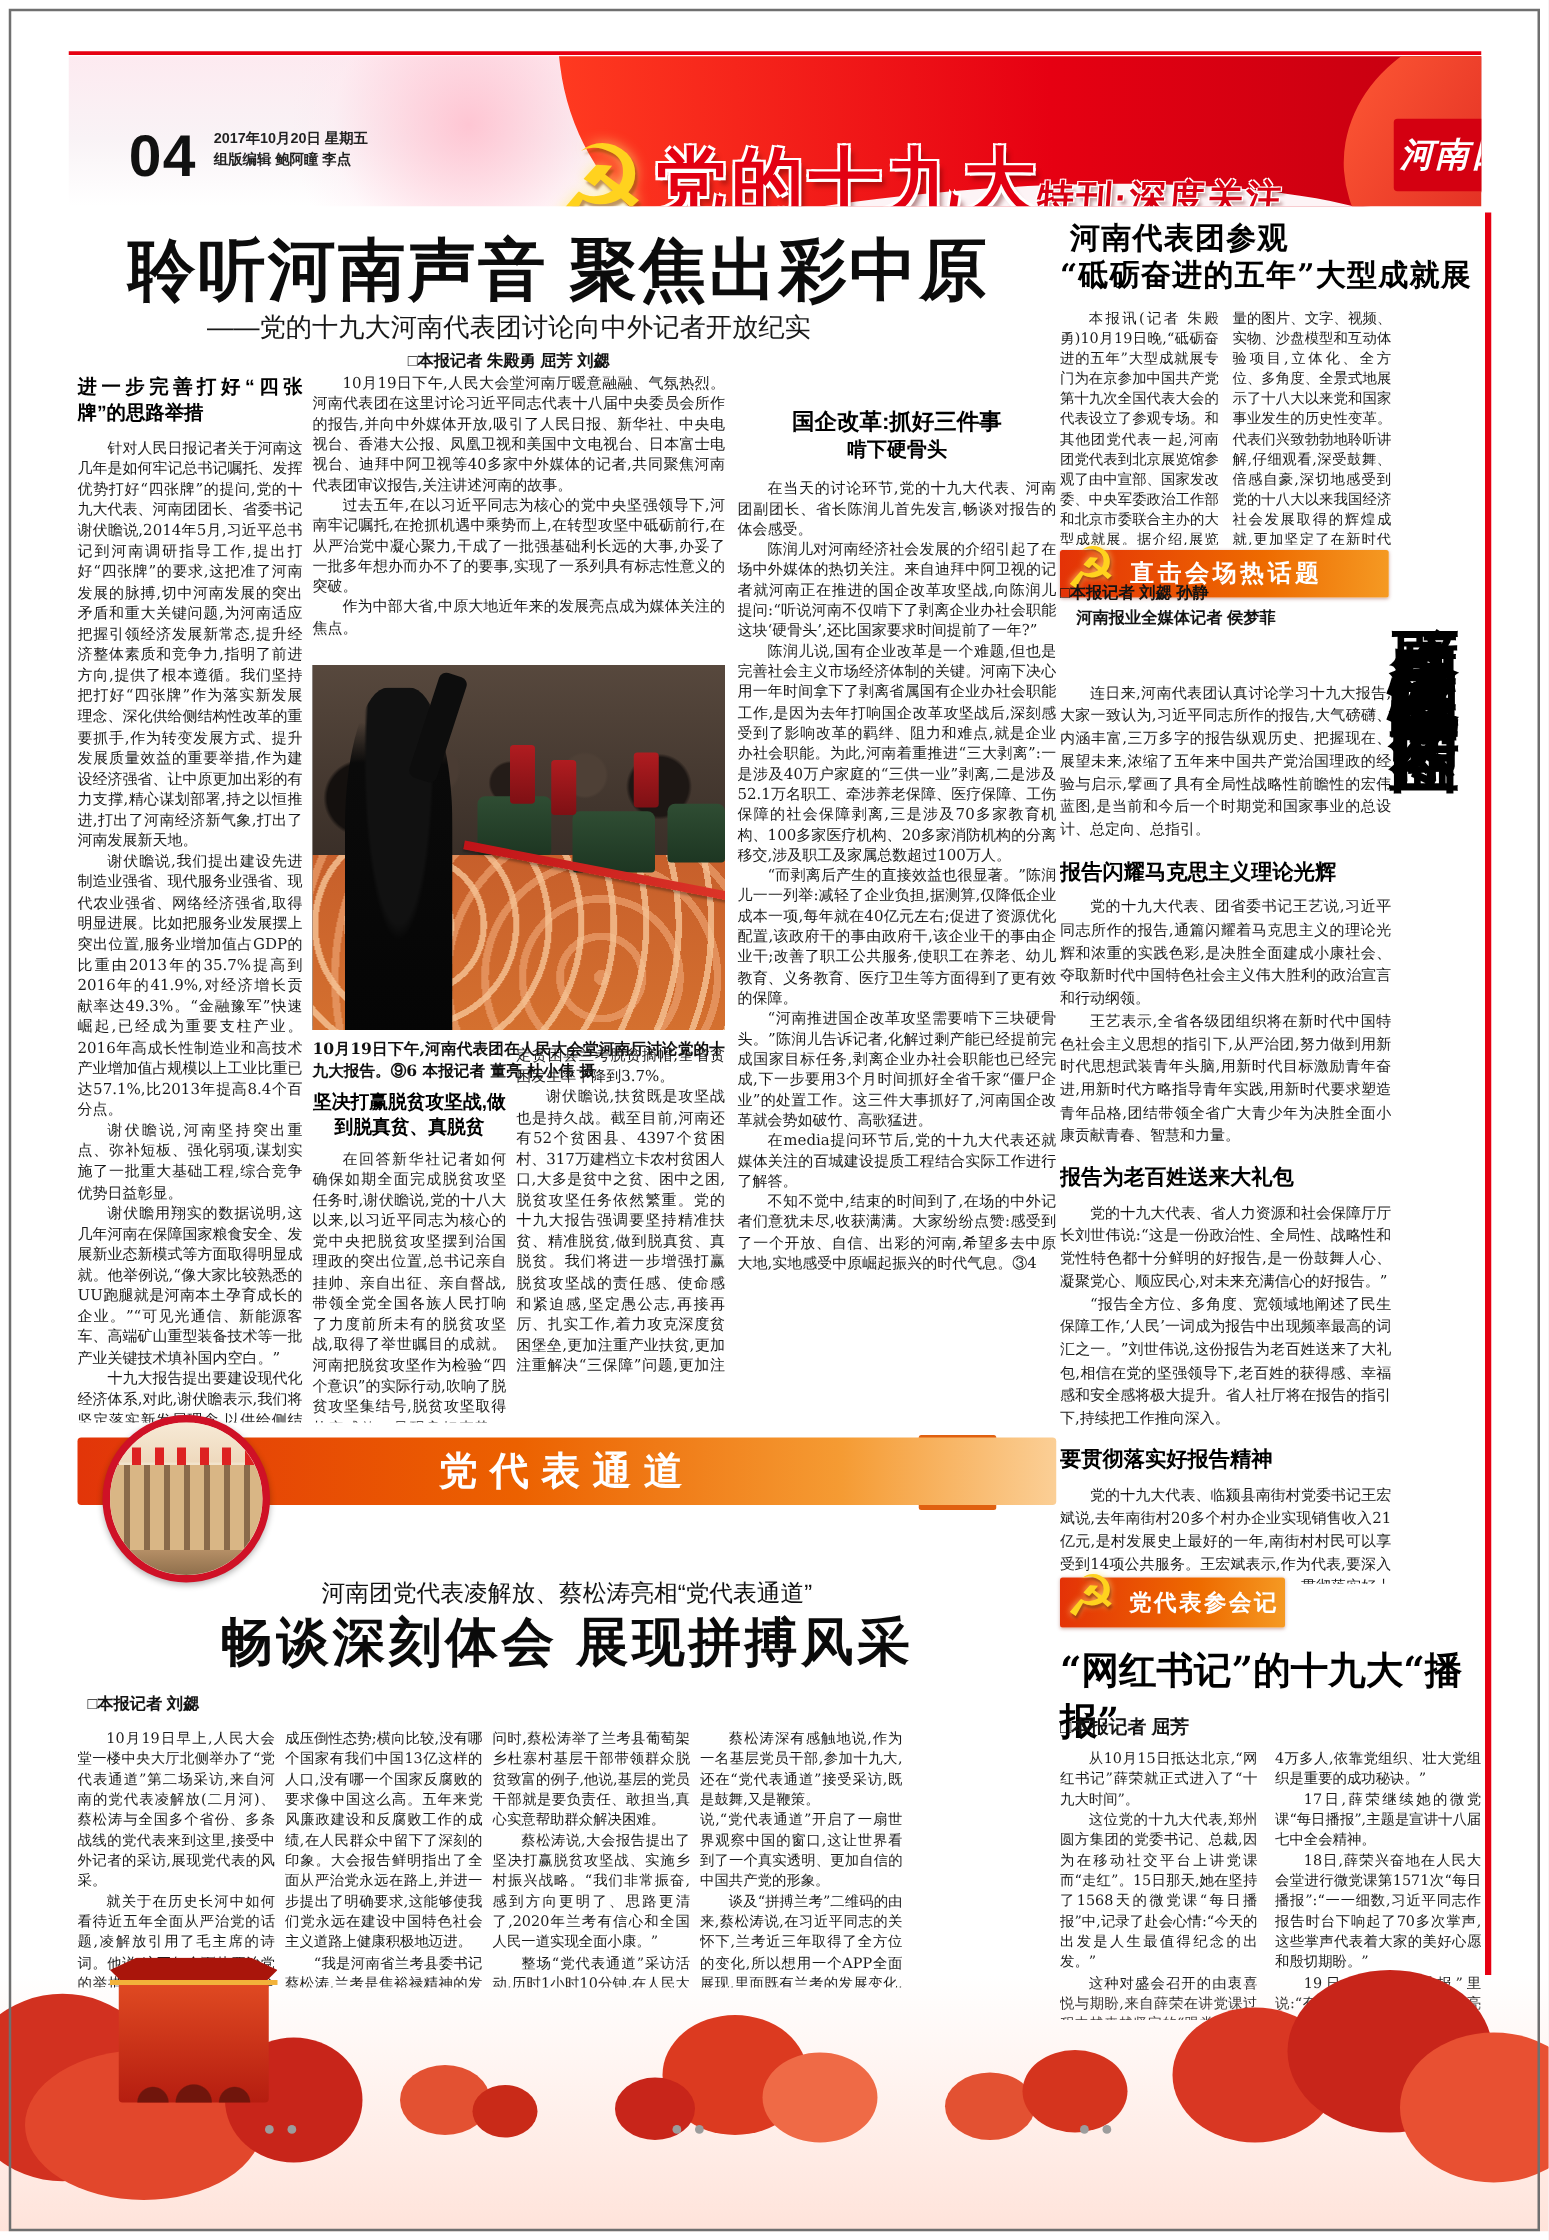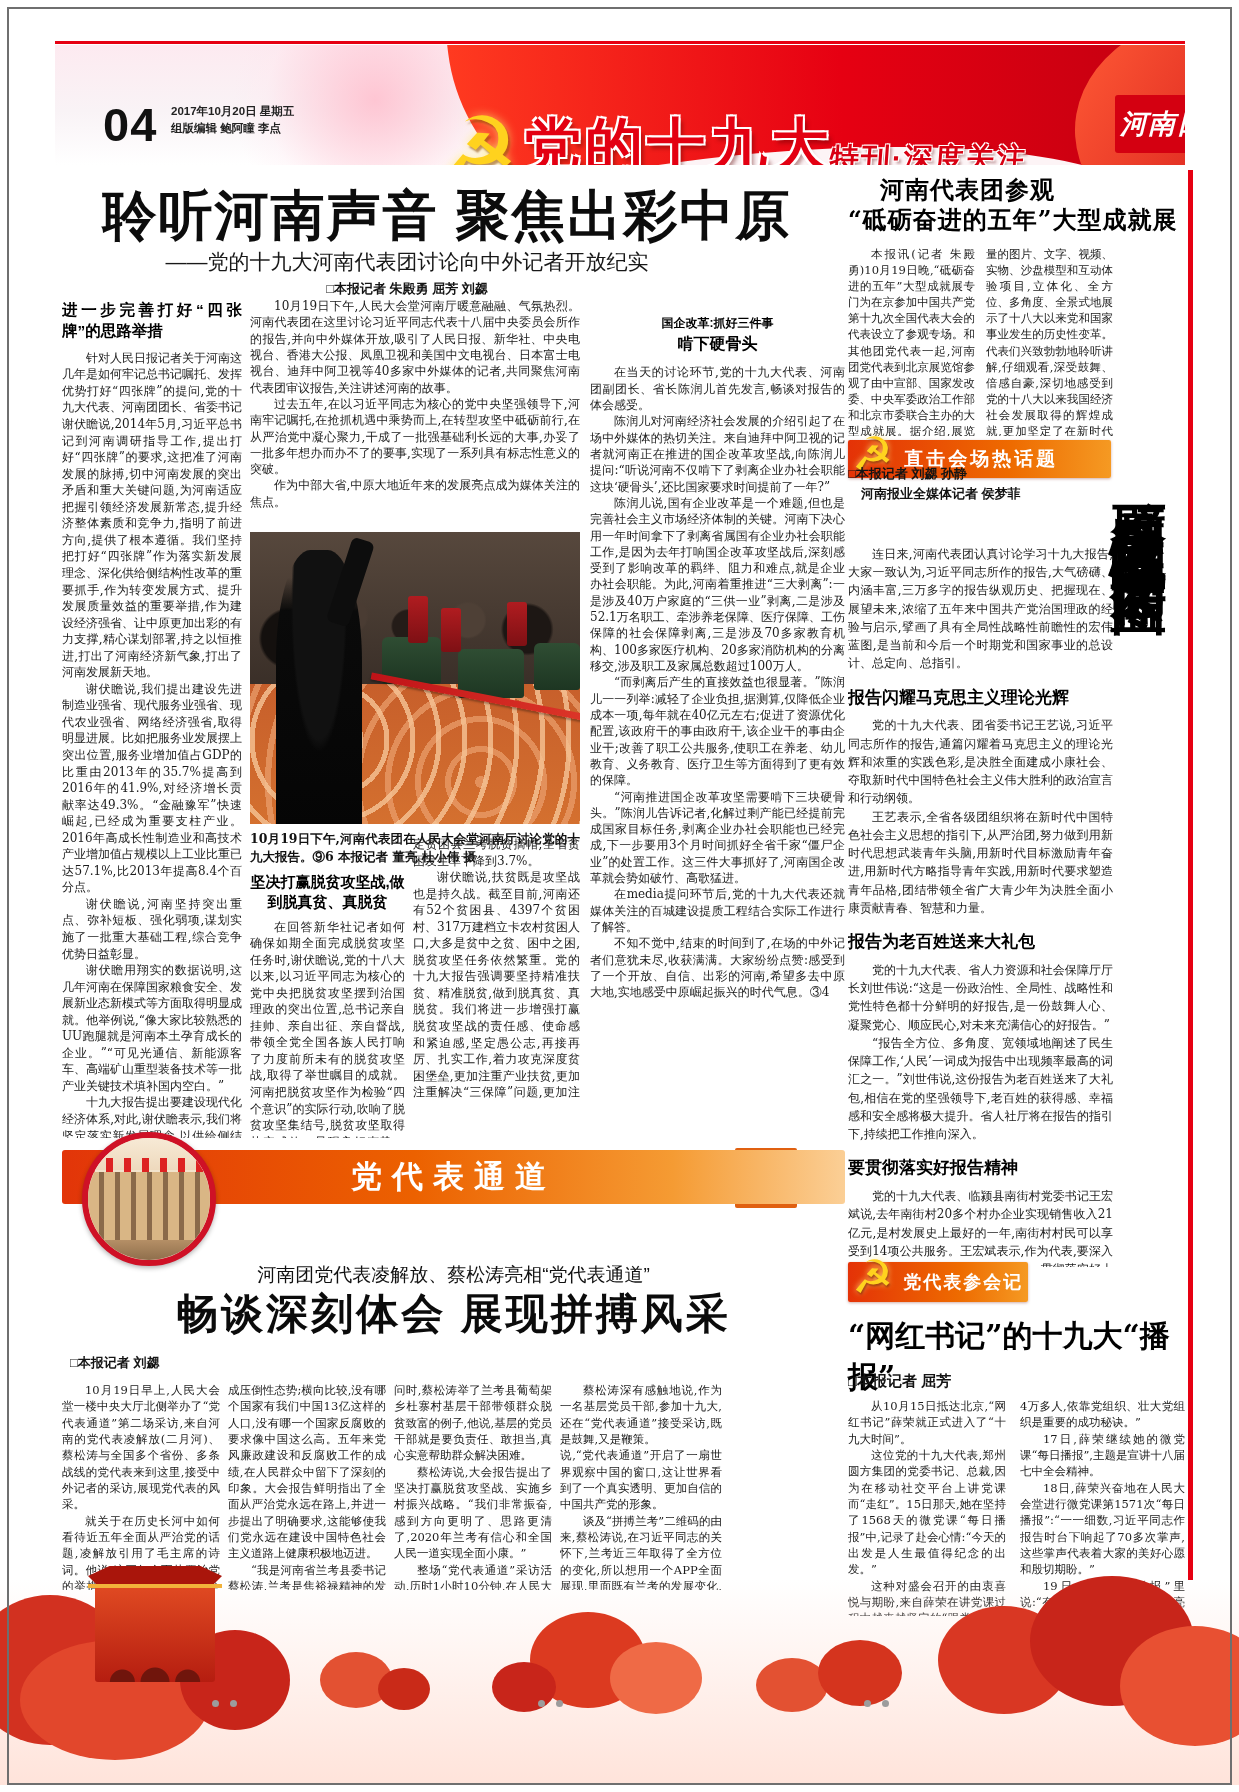--- a/index.html
+++ b/index.html
@@ -166,32 +166,32 @@
   <div class="abs bt" style="left:250px;top:872px;width:155px;height:266px;font-size:12px;line-height:1.38;">
     <p class="sh" style="font-size:15px;line-height:1.35;margin:0 0 6px;text-align:center;">坚决打赢脱贫攻坚战,做到脱真贫、真脱贫</p>
     <p>在回答新华社记者如何确保如期全面完成脱贫攻坚任务时,谢伏瞻说,党的十八大以来,以习近平同志为核心的党中央把脱贫攻坚摆到治国理政的突出位置,总书记亲自挂帅、亲自出征、亲自督战,带领全党全国各族人民打响了力度前所未有的脱贫攻坚战,取得了举世瞩目的成就。河南把脱贫攻坚作为检验“四个意识”的实际行动,吹响了脱贫攻坚集结号,脱贫攻坚取得扎实成效、呈现良好态势。2013年至2016年,470多万农村贫困人口脱贫,4840个贫困村退出贫困序列,国</p>
   </div>
   <div class="abs bt" style="left:413px;top:836px;width:167px;height:266px;font-size:12px;line-height:1.38;">
     <p style="text-indent:0;">定贫困县兰考脱贫摘帽,全省贫困发生率下降到3.7%。</p>
     <p>谢伏瞻说,扶贫既是攻坚战也是持久战。截至目前,河南还有52个贫困县、4397个贫困村、317万建档立卡农村贫困人口,大多是贫中之贫、困中之困,脱贫攻坚任务依然繁重。党的十九大报告强调要坚持精准扶贫、精准脱贫,做到脱真贫、真脱贫。我们将进一步增强打赢脱贫攻坚战的责任感、使命感和紧迫感,坚定愚公志,再接再厉、扎实工作,着力攻克深度贫困堡垒,更加注重产业扶贫,更加注重解决“三保障”问题,更加注重基层基础,举全省之力、汇全省之智,确保全面完成脱贫攻坚任务、全面小康路上不落一人。</p>
   </div>
 
   <div class="abs bt" style="left:590px;top:298px;width:255px;height:842px;font-size:12px;line-height:1.36;">
-    <p class="sh" style="font-size:12px;line-height:1.3;margin:18px 0 2px;text-align:center;">国企改革:抓好三件事</p>
+    <p class="sh" style="font-size:18px;line-height:1.3;margin:28px 0 2px;text-align:center;">国企改革:抓好三件事</p>
     <p class="sh" style="font-size:16px;line-height:1.3;margin:0 0 10px;text-align:center;">啃下硬骨头</p>
     <p>在当天的讨论环节,党的十九大代表、河南团副团长、省长陈润儿首先发言,畅谈对报告的体会感受。</p>
     <p>陈润儿对河南经济社会发展的介绍引起了在场中外媒体的热切关注。来自迪拜中阿卫视的记者就河南正在推进的国企改革攻坚战,向陈润儿提问:“听说河南不仅啃下了剥离企业办社会职能这块‘硬骨头’,还比国家要求时间提前了一年?”</p>
     <p>陈润儿说,国有企业改革是一个难题,但也是完善社会主义市场经济体制的关键。河南下决心用一年时间拿下了剥离省属国有企业办社会职能工作,是因为去年打响国企改革攻坚战后,深刻感受到了影响改革的羁绊、阻力和难点,就是企业办社会职能。为此,河南着重推进“三大剥离”:一是涉及40万户家庭的“三供一业”剥离,二是涉及52.1万名职工、牵涉养老保障、医疗保障、工伤保障的社会保障剥离,三是涉及70多家教育机构、100多家医疗机构、20多家消防机构的分离移交,涉及职工及家属总数超过100万人。</p>
     <p>“而剥离后产生的直接效益也很显著。”陈润儿一一列举:减轻了企业负担,据测算,仅降低企业成本一项,每年就在40亿元左右;促进了资源优化配置,该政府干的事由政府干,该企业干的事由企业干;改善了职工公共服务,使职工在养老、幼儿教育、义务教育、医疗卫生等方面得到了更有效的保障。</p>
     <p>“河南推进国企改革攻坚需要啃下三块硬骨头。”陈润儿告诉记者,化解过剩产能已经提前完成国家目标任务,剥离企业办社会职能也已经完成,下一步要用3个月时间抓好全省千家“僵尸企业”的处置工作。这三件大事抓好了,河南国企改革就会势如破竹、高歌猛进。</p>
     <p>在media提问环节后,党的十九大代表还就媒体关注的百城建设提质工程结合实际工作进行了解答。</p>
     <p>不知不觉中,结束的时间到了,在场的中外记者们意犹未尽,收获满满。大家纷纷点赞:感受到了一个开放、自信、出彩的河南,希望多去中原大地,实地感受中原崛起振兴的时代气息。③4</p>
   </div>
 
-  <div class="abs exh" style="left:880px;top:174px;">河南代表团参观</div>
+  <div class="abs exh" style="left:856px;top:174px;">河南代表团参观</div>
   <div class="abs exh" style="left:848px;top:204px;">“砥砺奋进的五年”大型成就展</div>
   <div class="abs bt" style="left:848px;top:246px;width:127px;height:190px;font-size:11.5px;line-height:1.4;">
     <p>本报讯(记者 朱殿勇)10月19日晚,“砥砺奋进的五年”大型成就展专门为在京参加中国共产党第十九次全国代表大会的代表设立了参观专场。和其他团党代表一起,河南团党代表到北京展览馆参观了由中宣部、国家发改委、中央军委政治工作部和北京市委联合主办的大型成就展。据介绍,展览共设10个主题展区和1个特色体验区,通过大</p>
   </div>
   <div class="abs bt" style="left:986px;top:246px;width:127px;height:190px;font-size:11.5px;line-height:1.4;">
     <p style="text-indent:0;">量的图片、文字、视频、实物、沙盘模型和互动体验项目,立体化、全方位、多角度、全景式地展示了十八大以来党和国家事业发生的历史性变革。代表们兴致勃勃地聆听讲解,仔细观看,深受鼓舞、倍感自豪,深切地感受到党的十八大以来我国经济社会发展取得的辉煌成就,更加坚定了在新时代中国特色社会主义道路的信心和决心。③4</p>
   </div>
 
   <div class="abs obanner" style="left:848px;top:440px;width:263px;height:38px;font-size:19px;letter-spacing:3px;">
     <span class="em">☭</span>

